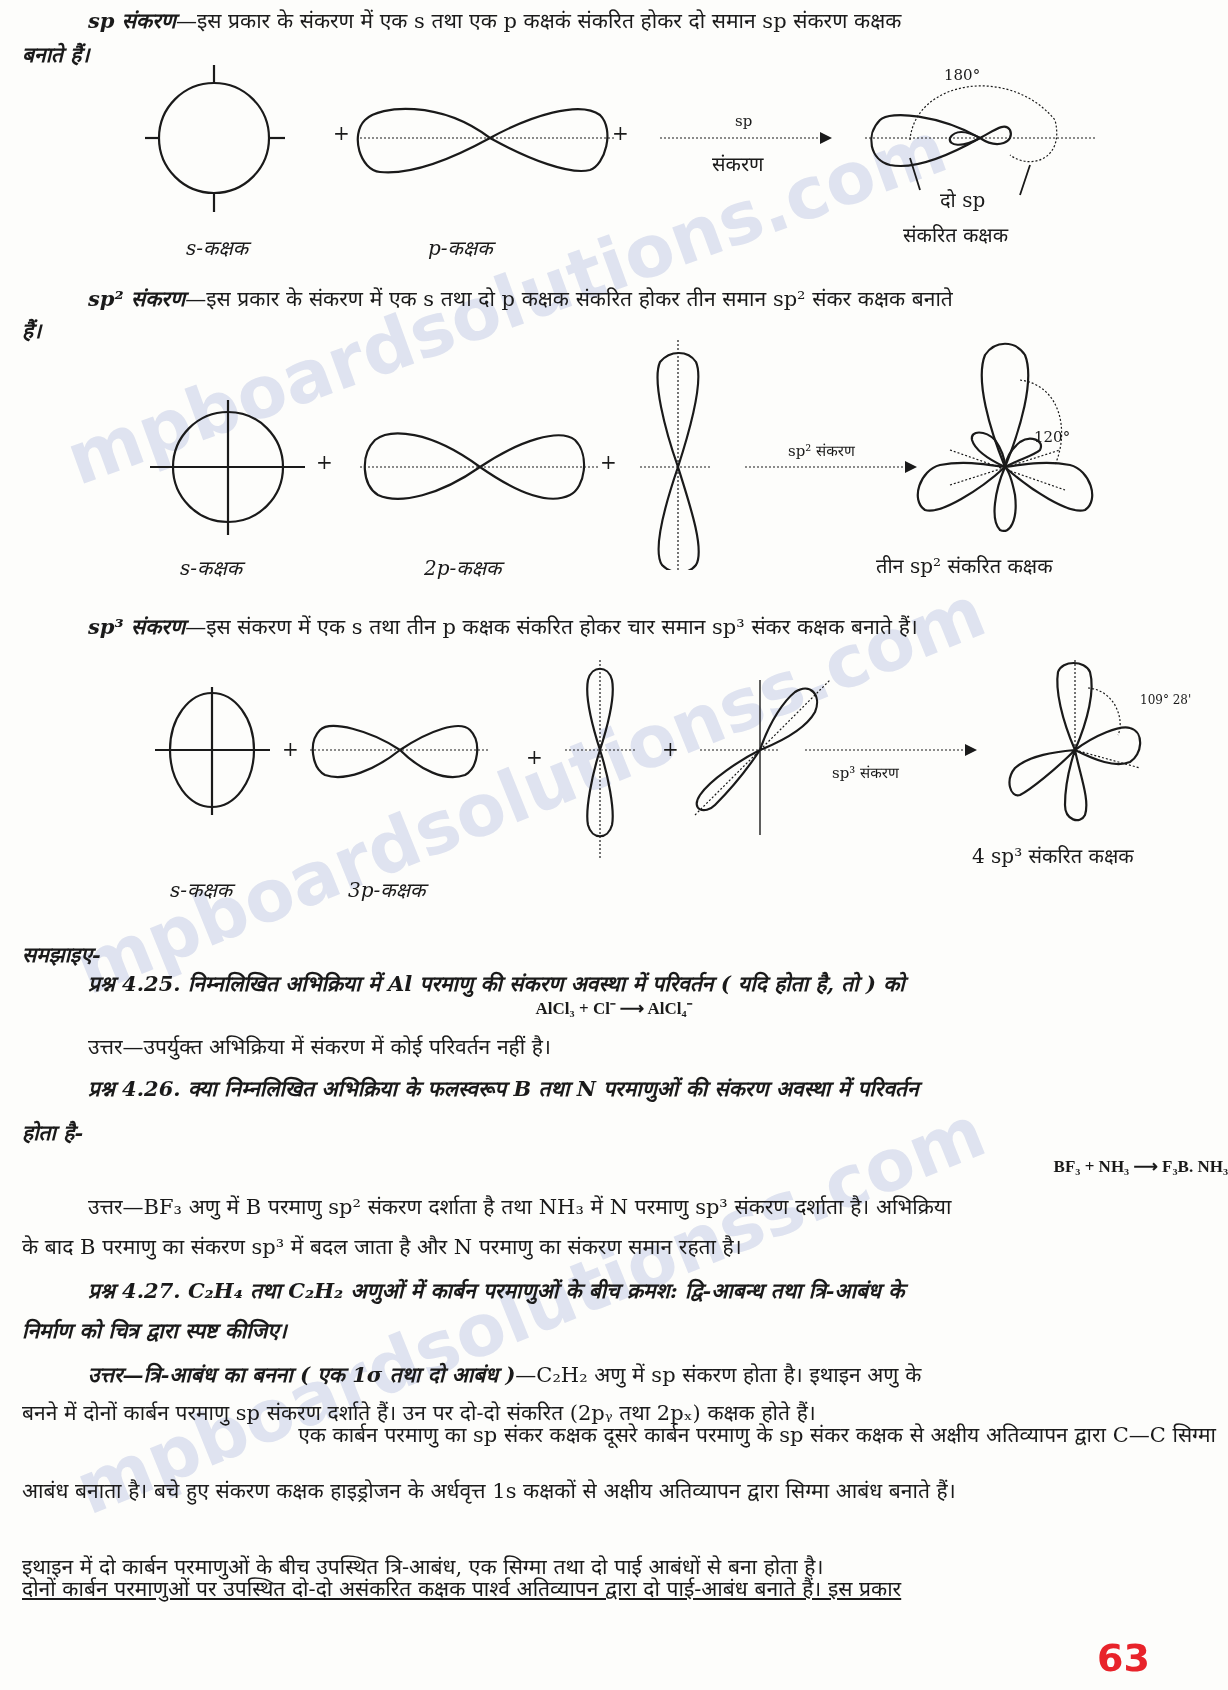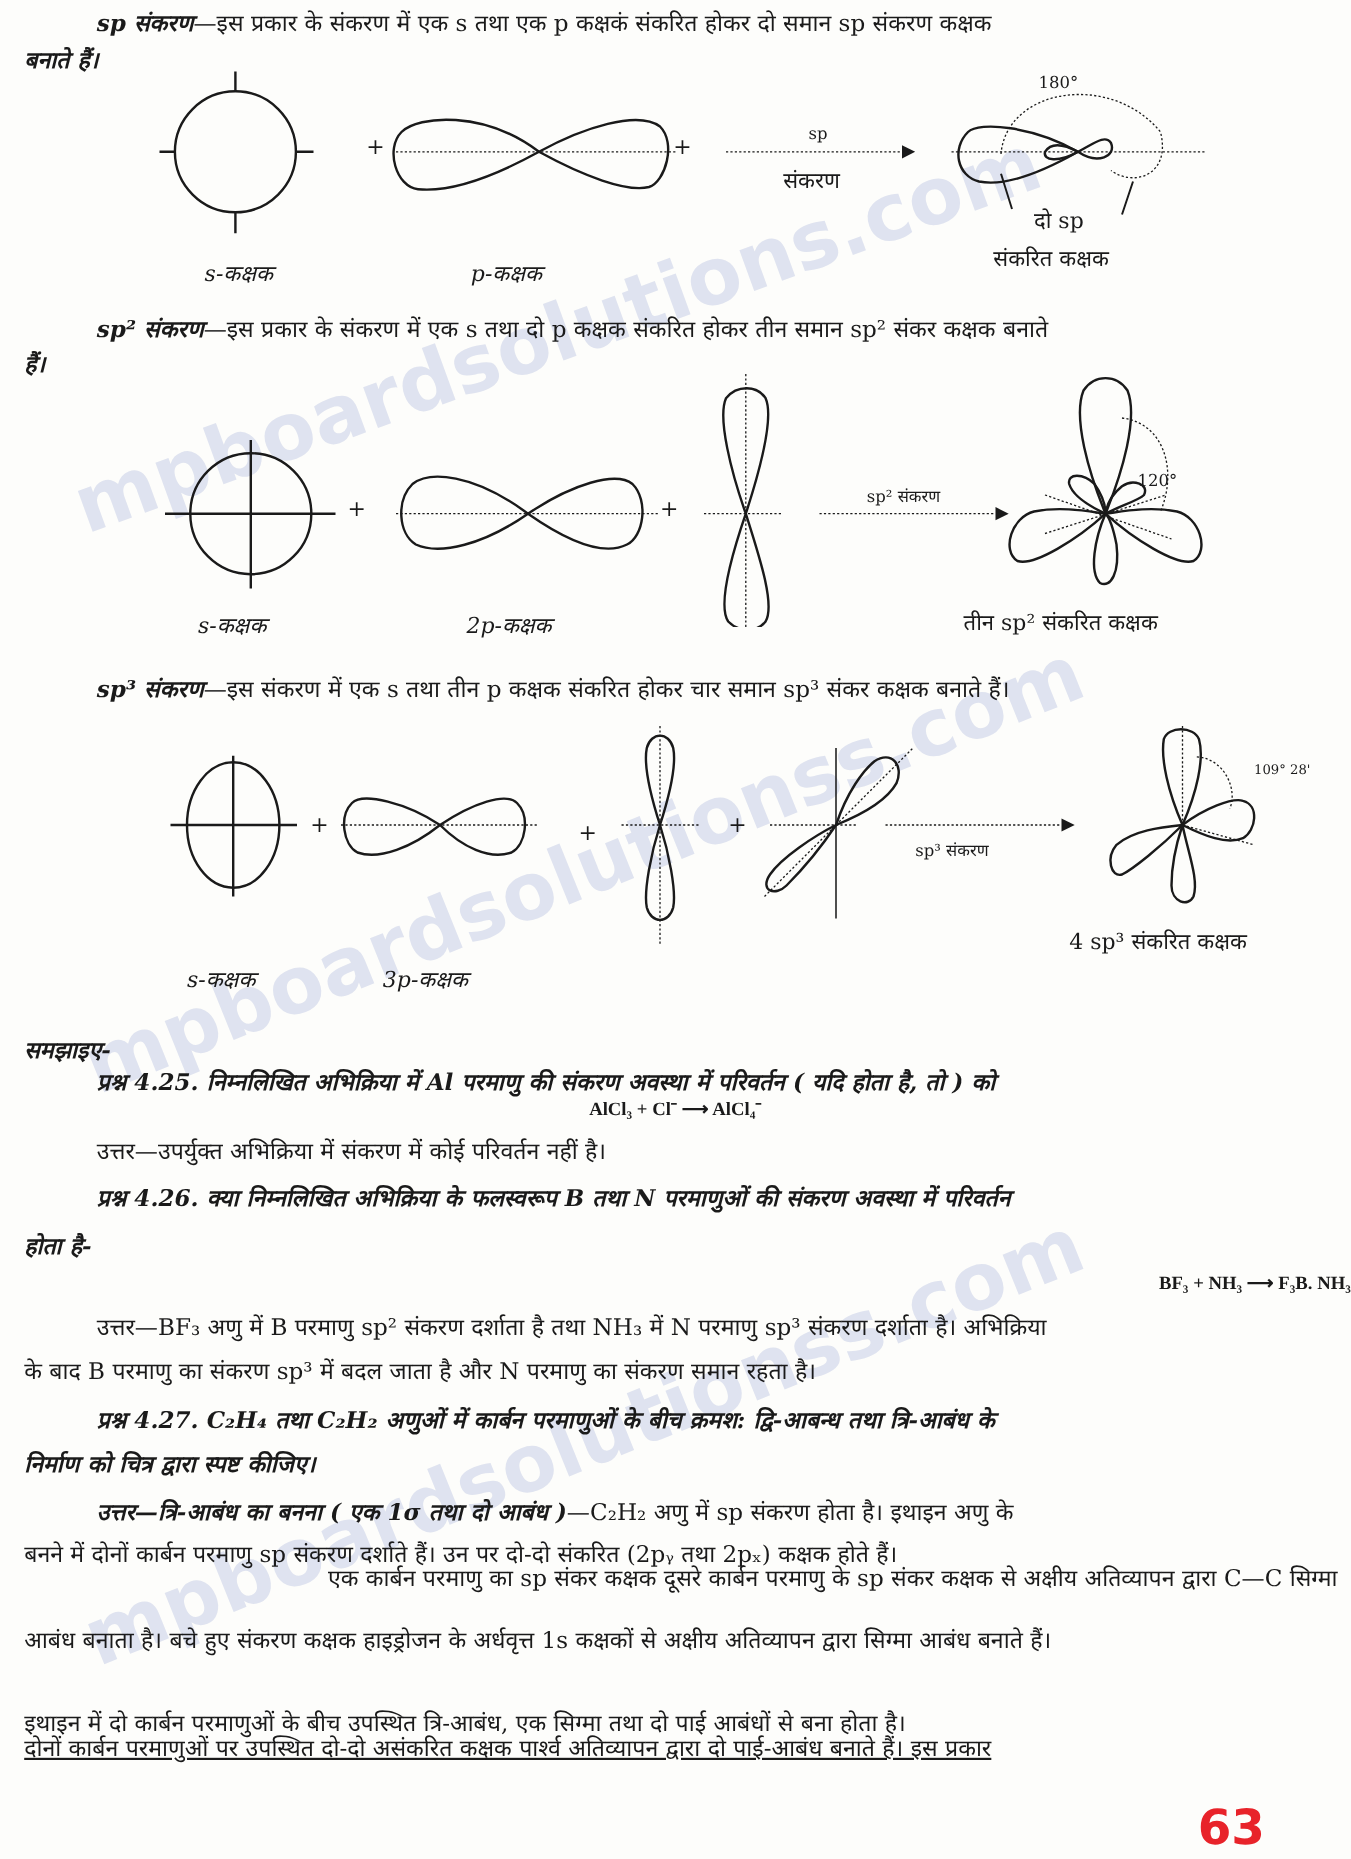--- a/index.html
+++ b/index.html
@@ -15,21 +15,21 @@
   .center { position: absolute; left: 0; right: 0; text-align: center; font-size: 17px; font-weight: bold; font-family: "Liberation Serif", serif; }
   .it { font-style: italic; }
   .fig { position: absolute; }
   .lbl { position: absolute; font-size: 20px; white-space: nowrap; }
   .small { font-size: 15px; text-align: center; }
   .watermark {
     position: absolute; font-family: "DejaVu Sans", sans-serif; font-weight: bold;
     color: rgba(120, 135, 200, 0.22); font-size: 72px; white-space: nowrap;
     transform-origin: left center; pointer-events: none;
   }
-  .pagenum { position: absolute; right: 78px; top: 1636px; font-family: "DejaVu Sans", sans-serif; font-weight: bold; font-size: 44px; color: #e8232a; }
+  .pagenum { position: absolute; right: 78px; top: 1636px; font-family: "DejaVu Sans", sans-serif; font-weight: bold; font-size: 38px; color: #e8232a; }
 </style>
 </head>
 <body>
 
 <div class="watermark" style="left:70px; top:420px; transform: rotate(-20deg);">mpboardsolutions.com</div>
 <div class="watermark" style="left:80px; top:930px; transform: rotate(-22deg);">mpboardsolutionss.com</div>
 <div class="watermark" style="left:80px; top:1450px; transform: rotate(-22deg);">mpboardsolutionss.com</div>
 
 <div class="line indent" style="top:6px;">
   <span class="bold it">sp संकरण</span><span>—इस प्रकार के संकरण में एक s तथा एक p कक्षकं संकरित होकर दो समान sp संकरण कक्षक</span>

